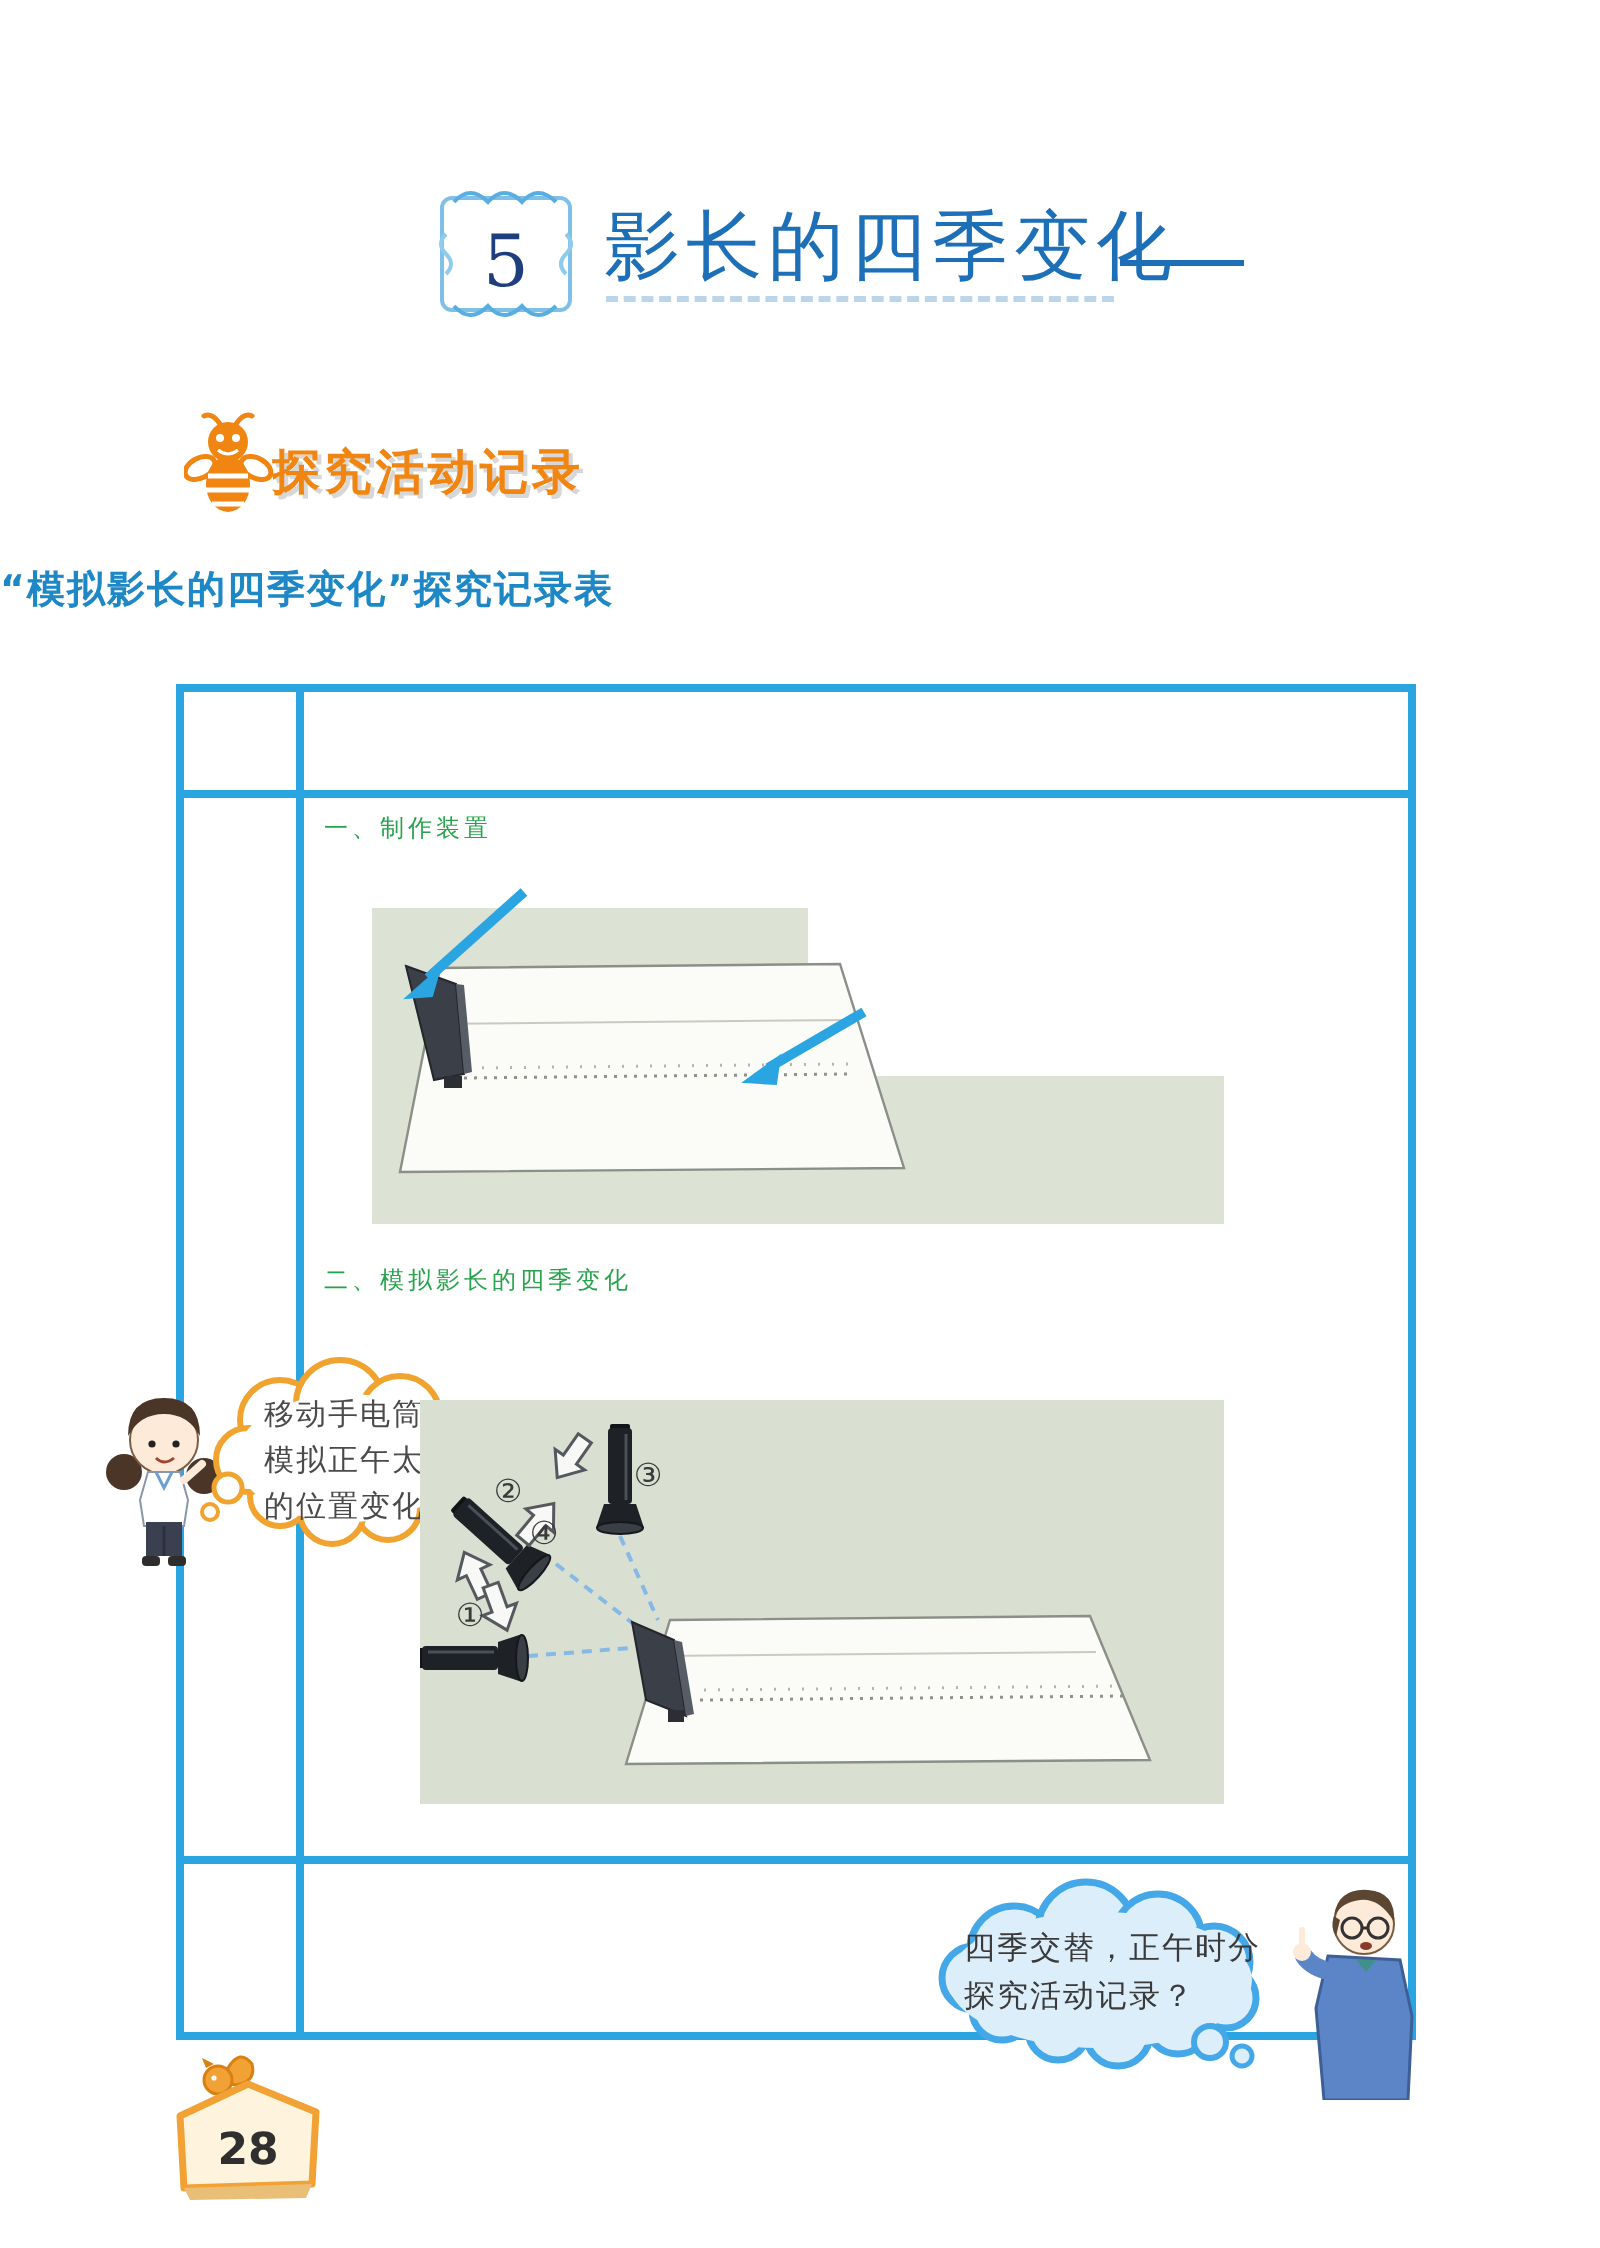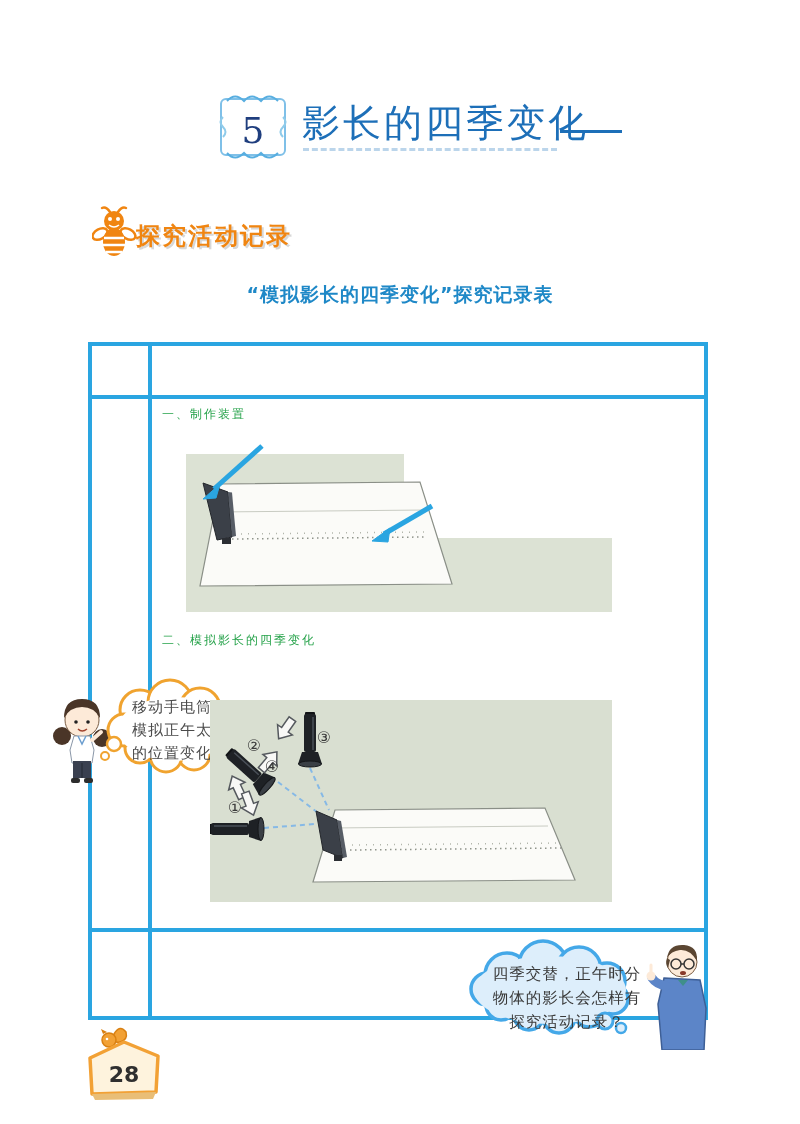--- a/index.html
+++ b/index.html
@@ -15,39 +15,39 @@
   }
   .title-dashes{left:303px;top:148px;width:254px;height:0;border-top:3px dashed #BBD5EB;}
   .title-sideline{left:560px;top:130px;width:62px;height:3px;background:#1D6FB8;}
   
   .section-header{
     left:136px;top:220px;font-size:24px;font-weight:bold;color:#F08511;
     letter-spacing:2px;text-shadow:2px 2px 0 rgba(140,140,140,0.35);
   }
   
   .record-title{
-    left:0;top:282px;width:800px;text-align:center;font-size:19px;
+    left:0;top:282px;width:800px;text-align:left;font-size:19px;
     font-weight:bold;color:#1E88C7;letter-spacing:1px;
   }
   
   .tbl-border{left:88px;top:342px;width:620px;height:678px;
     border:4px solid #2AA5E1;box-sizing:border-box;}
   .tbl-vline{left:148px;top:342px;width:4px;height:678px;background:#2AA5E1;}
   .tbl-h1{left:88px;top:395px;width:620px;height:4px;background:#2AA5E1;}
   .tbl-h2{left:88px;top:928px;width:620px;height:4px;background:#2AA5E1;}
   
   .part-heading{
     font-size:12px;font-weight:normal;color:#27A34B;letter-spacing:2px;
   }
   .part1{left:162px;top:406px;}
   .part2{left:162px;top:632px;}
   
   .bubble-text{font-size:15px;color:#4a4a4a;line-height:23px;letter-spacing:1px;}
   .girl-bubble-text{left:132px;top:696px;width:110px;}
-  .teacher-bubble-text{left:482px;top:962px;width:170px;font-size:15.5px;line-height:24px;color:#3a3a3a;text-align:center;}
+  .teacher-bubble-text{left:482px;top:962px;width:170px;font-size:15.5px;line-height:24px;color:#3a3a3a;}
 </style>
 </head>
 <body>
 
 <div class="page">
 
   <svg class="abs" style="left:215px;top:91px;" width="76" height="72">
     <rect x="6" y="8" width="64" height="56" rx="5" fill="#ffffff" stroke="#7FC0E8" stroke-width="2"></rect>
     <path d="M12,10 q8,-9 17,0 q8,-9 17,0 q8,-9 17,0" fill="none" stroke="#58AEE0" stroke-width="2"></path>
     <path d="M12,62 q8,9 17,0 q8,9 17,0 q8,9 17,0" fill="none" stroke="#58AEE0" stroke-width="2"></path>
@@ -207,21 +207,20 @@
         <circle cx="74" cy="80" r="15"></circle>
       <circle cx="46" cy="70" r="15"></circle>
         <circle cx="32" cy="54" r="16"></circle>
     </g>
     <ellipse cx="95" cy="55" rx="76" ry="34" fill="#DDEEFB"></ellipse>
     <circle cx="150" cy="86" r="8" fill="#DDEEFB" stroke="#44A8E8" stroke-width="3"></circle>
     <circle cx="166" cy="93" r="5" fill="#DDEEFB" stroke="#44A8E8" stroke-width="2.5"></circle>
   </svg>
   <div class="abs bubble-text teacher-bubble-text">
     <div>四季交替，正午时分</div>
-    <div>物体的影长会怎样有</div>
     <div>探究活动记录？</div>
   </div>
 
   <svg class="abs" style="left:642px;top:938px;" width="76" height="112">
     <circle cx="40" cy="24" r="15" fill="#FDEAD8" stroke="#7a5c42" stroke-width="1"></circle>
     <path d="M25,20 Q27,6 42,7 Q56,8 55,23 Q48,11 38,12 Q29,13 25,20 Z" fill="#5b4632"></path>
     <path d="M25,20 Q23,26 26,30 L28,22 Z" fill="#5b4632"></path>
     <circle cx="34" cy="26" r="5" fill="none" stroke="#333" stroke-width="1.5"></circle>
     <circle cx="47" cy="26" r="5" fill="none" stroke="#333" stroke-width="1.5"></circle>
     <line x1="39" y1="26" x2="42" y2="26" stroke="#333" stroke-width="1.5"></line>

